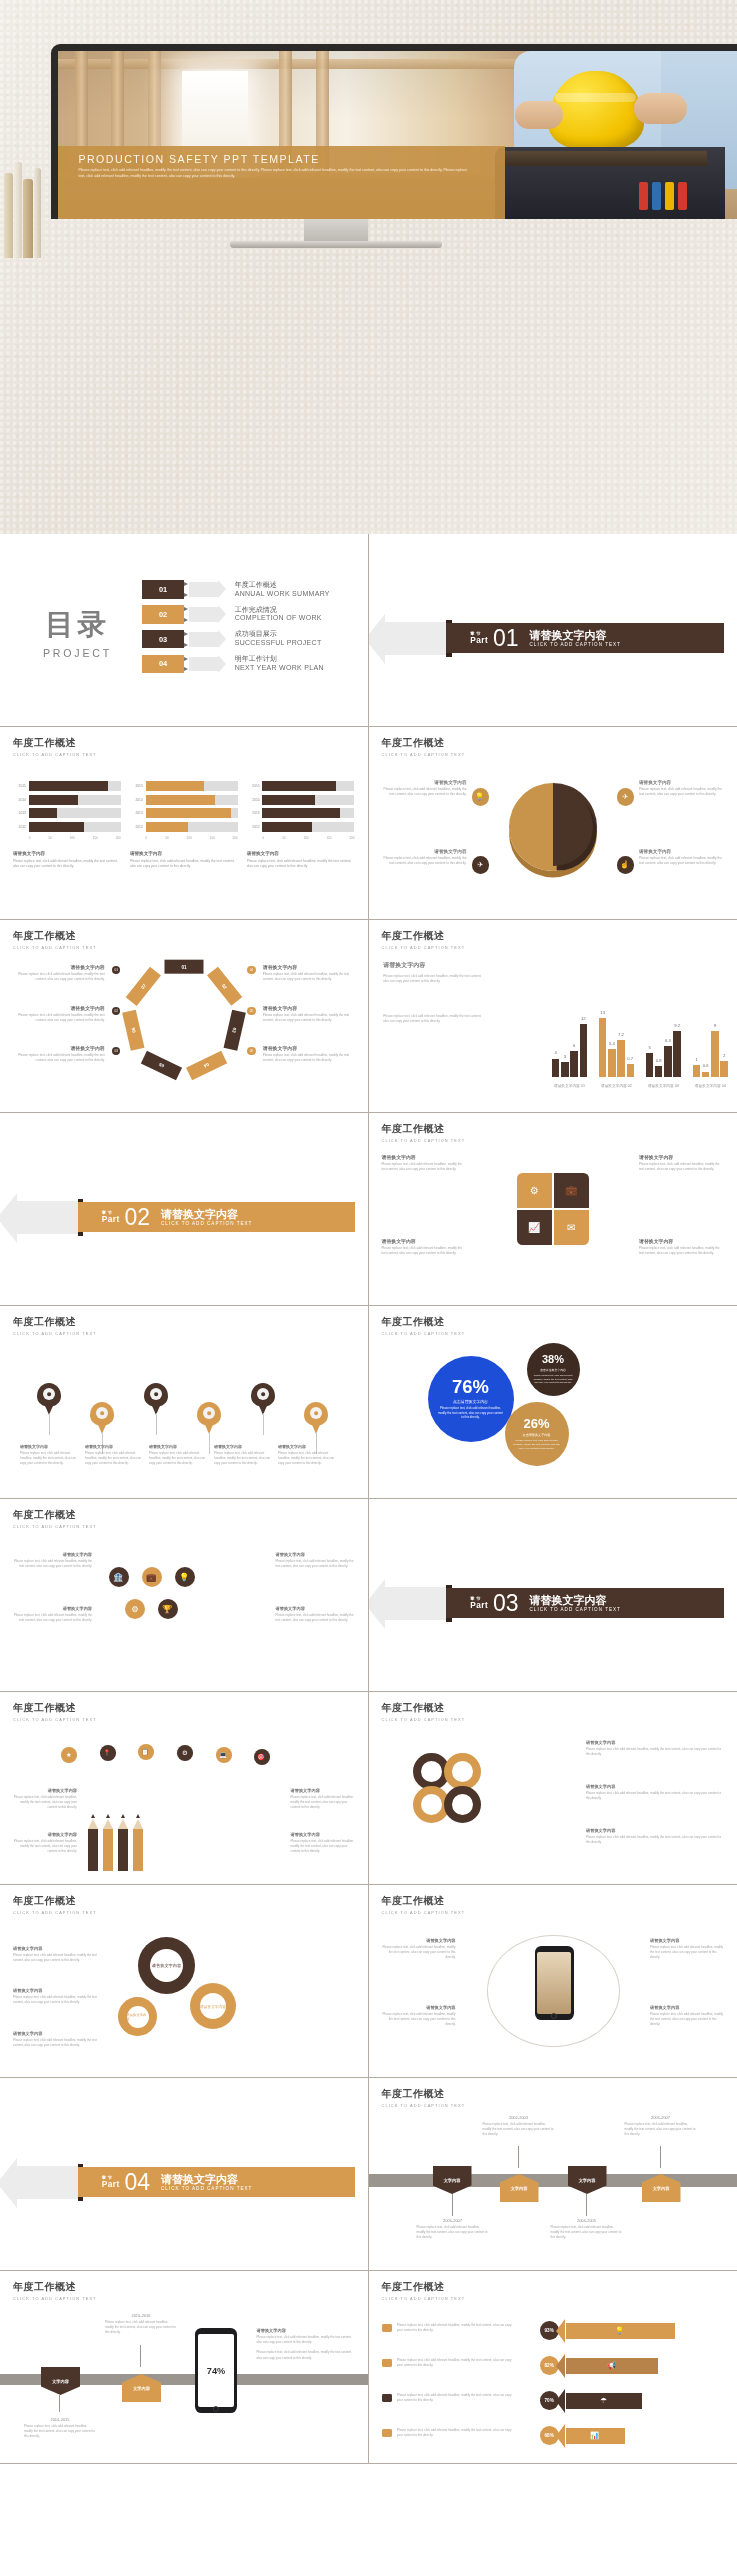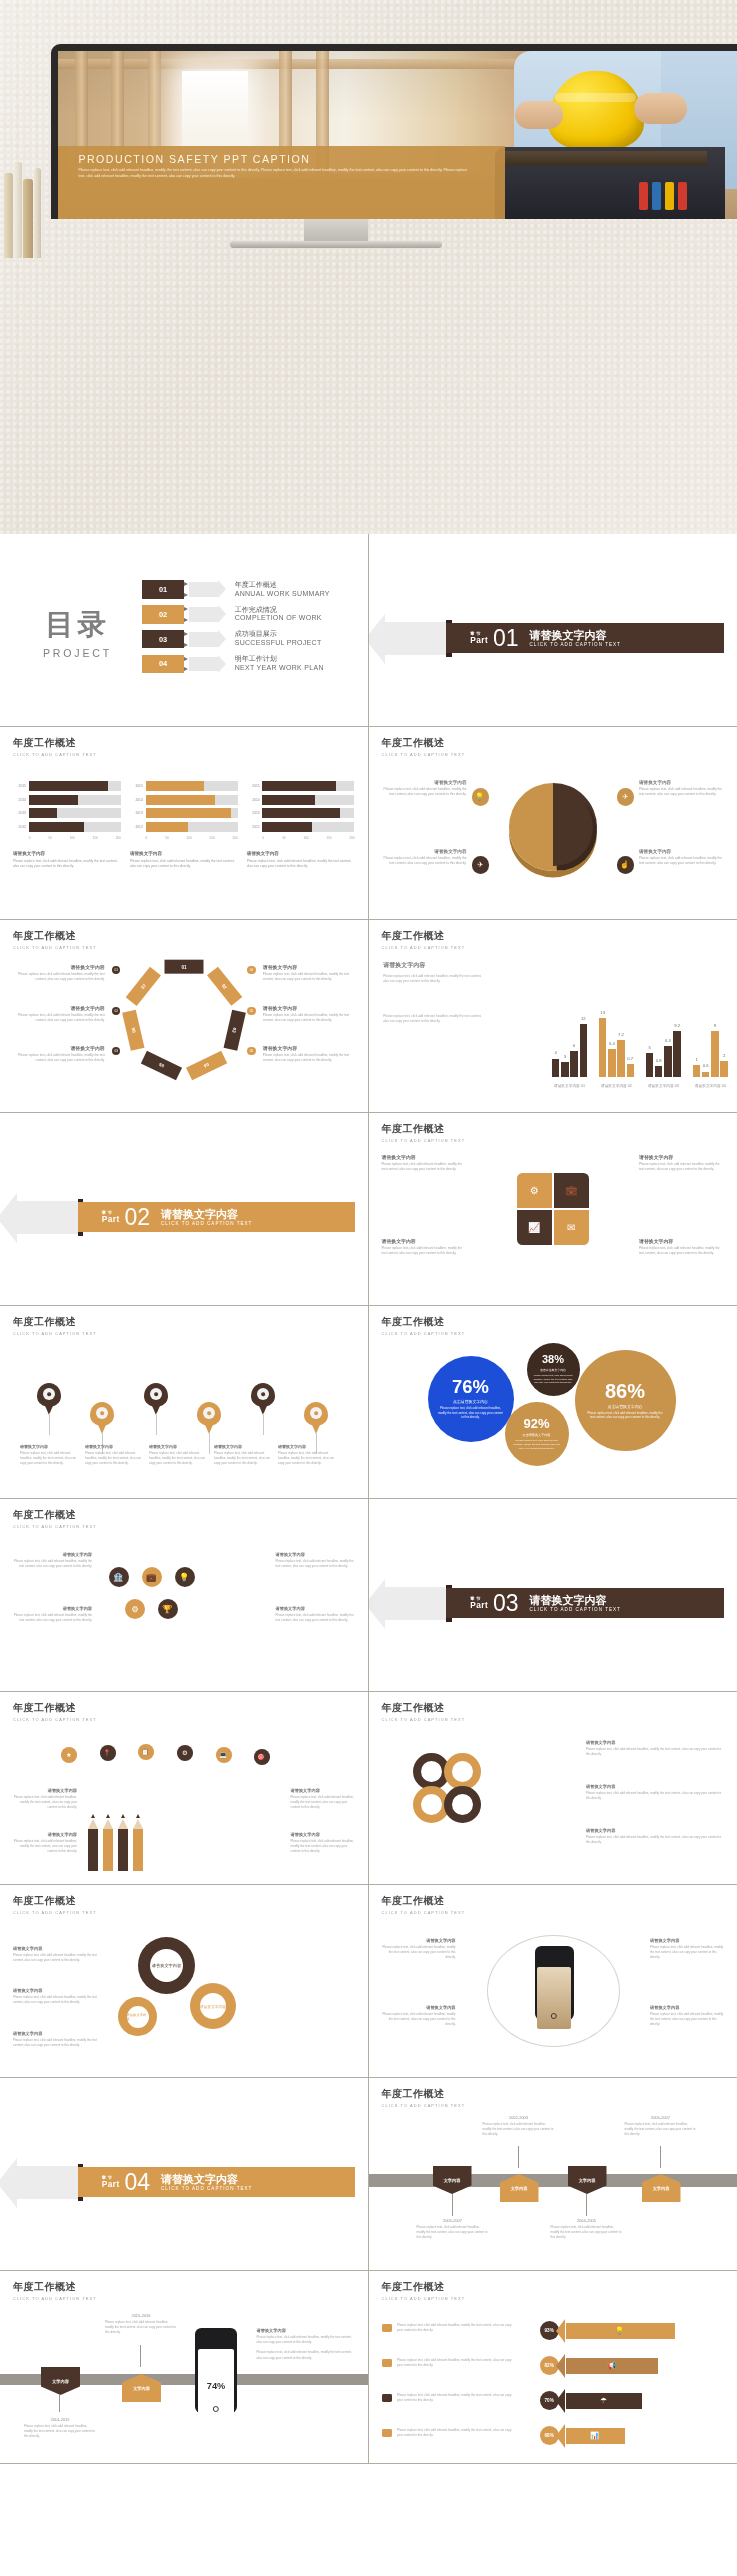--- a/index.html
+++ b/index.html
@@ -163,21 +163,21 @@
 
   
   .ring { position:absolute; border-radius:50%; border-style:solid; }
 
   
   .gear { position:absolute; border-radius:50%; display:flex; align-items:center; justify-content:center; }
   .gear-in { border-radius:50%; background:#fff; }
 
   
   .phone { position:absolute; width:39px; height:74px; border-radius:6.4px; background:#1d1d1f; padding:6.4px 2.8px; }
-  .phone-scr { width:100%; height:100%; border-radius:2px; background:#fff; display:flex; align-items:center; justify-content:center; font-size:9.2px; font-weight:700; color:#333; overflow:hidden;margin-top:15px; }
+  .phone-scr { width:100%; height:100%; border-radius:2px; background:#fff; display:flex; align-items:center; justify-content:center; font-size:9.2px; font-weight:700; color:#333; overflow:hidden; }
   .phone-home { position:absolute; bottom:0.9px; left:50%; transform:translateX(-50%); width:6.4px; height:6.4px; border-radius:50%; border:0.9px solid #3a3a3c; }
 
   
   .tl-bar { position:absolute; left:0; width:100%; height:13px; background:#9a968f; }
   .tl-node { position:absolute; width:39px; height:28px; display:flex; align-items:center; justify-content:center; color:#fff; font-size:4.2px; font-weight:700; }
   .tl-up { clip-path:polygon(0 30%,50% 0,100% 30%,100% 100%,0 100%); }
   .tl-dn { clip-path:polygon(0 0,100% 0,100% 70%,50% 100%,0 70%); }
   .tl-stem { position:absolute; width:0.9px; background:#9a968f; }
   .tl-note { position:absolute; width:72px; }
   .tl-note .t { font-size:4px; color:#8e8e8e; text-align:center; }
@@ -234,21 +234,21 @@
             <div class="belt"></div>
             <div class="belt-strap"></div>
             <div class="tool" style="right:57px;background:#d13b2e;"></div>
             <div class="tool" style="right:70px;background:#e8b400;"></div>
             <div class="tool" style="right:83px;background:#2f6fb0;"></div>
             <div class="tool" style="right:96px;background:#d13b2e;"></div>
           </div>
         </div>
 
         <div class="title-band">
-          <div class="t-en">PRODUCTION SAFETY PPT CAPTION</div>
+          <div class="t-en">PRODUCTION SAFETY PPT TEMPLATE</div>
           <div class="t-desc">Please replace text, click add relevant headline, modify the text content, also can copy your content to this directly. Please replace text, click add relevant headline, modify the text content, also can copy your content to this directly. Please replace text, click add relevant headline, modify the text content, also can copy your content to this directly.</div>
         </div>
 
       </div>
     </div>
     <div class="stand"></div>
     <div class="base"></div>
   </div>
 
   <div class="grid">
@@ -711,28 +711,23 @@
             <div class="v" style="font-size:18.4px">76%</div>
             <div class="t">点击请替换文字内容</div>
             <div class="d">Please replace text, click add relevant headline, modify the text content, also can copy your content to this directly.</div>
           </div>
           <div class="pc" style="left:158px;top:37px;width:53px;height:53px;background:#3d2a20;padding:5.5px">
             <div class="v" style="font-size:11px">38%</div>
             <div class="t" style="font-size:2.9px">点击请替换文字内容</div>
             <div class="d" style="font-size:2.3px">Please replace text, click add relevant headline, modify the text content, also can copy your content to this directly.</div>
           </div>
           <div class="pc" style="left:136px;top:96px;width:64px;height:64px;background:#c8934a;padding:7.4px">
-            <div class="v" style="font-size:13px">92%</div>
+            <div class="v" style="font-size:13px">26%</div>
             <div class="t" style="font-size:3.1px">点击请替换文字内容</div>
             <div class="d" style="font-size:2.5px">Please replace text, click add relevant headline, modify the text content, also can copy your content to this directly.</div>
-          </div>
-          <div class="pc" style="left:206px;top:44px;width:101px;height:101px;background:#c8934a;padding:11px">
-            <div class="v" style="font-size:20px">86%</div>
-            <div class="t">点击请替换文字内容</div>
-            <div class="d">Please replace text, click add relevant headline, modify the text content, also can copy your content to this directly.</div>
           </div>
         </div>
       </div>
     </div>
 
     <div class="row">
       <div class="slide">
         <div class="slide-inner">
           <div class="hdr-cn">年度工作概述</div>
           <div class="hdr-en">CLICK TO ADD CAPTION TEXT</div>

